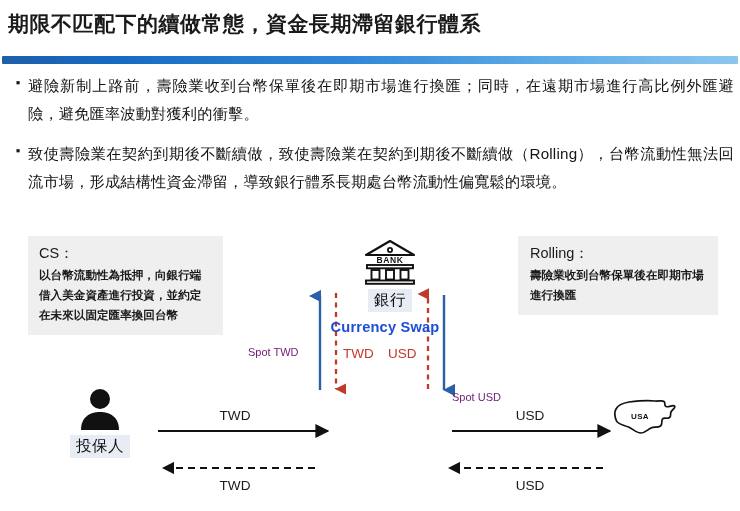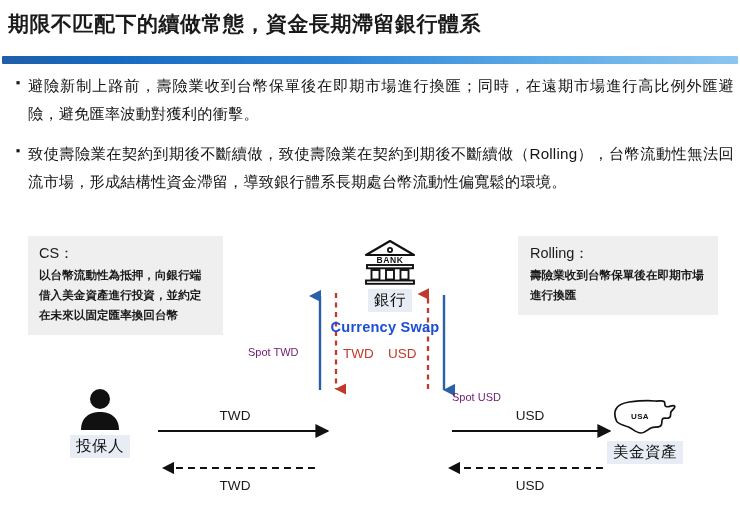--- a/index.html
+++ b/index.html
@@ -174,21 +174,20 @@
 
   <div class="node" id="node-usa">
     <svg class="node-icon" width="72" height="42" viewBox="0 0 72 42">
       <path d="M7 13 C9 9 14 7 20 6 C28 5 38 4 46 5 C50 5.4 53 4 55 5.5 C57 7 54.5 9.5 57 10.5
                C60 11.7 63.5 8.5 65.5 10 C67 11.2 63 14 62 16 C61 18 62.5 20 60.5 21.5
                C58 23.4 55 21 53.5 23 C52 25 54 28 51.5 30 C49 32 45 30.5 42 32
                C38.5 33.7 36 37 32 37 C27 37 24 33 19.5 31 C15 29 9 28.5 7.5 25
                C6 21.5 5 16.5 7 13 Z" fill="none" stroke="#111" stroke-width="1.7" stroke-linejoin="round"></path>
       <text x="31" y="22.5" font-family="'Liberation Sans',sans-serif" font-size="8" font-weight="700" fill="#111" text-anchor="middle" letter-spacing="0.3">USA</text>
     </svg>
-    <span class="node-label">美金資產</span>
   </div>
 
   <div class="swap-title">Currency Swap</div>
   <div class="cur-label" id="lbl-twd-mid">TWD</div>
   <div class="cur-label" id="lbl-usd-mid">USD</div>
   <div class="spot-label" id="lbl-spot-twd">Spot TWD</div>
   <div class="spot-label" id="lbl-spot-usd">Spot USD</div>
 
   <div class="flow-label" id="lbl-twd-top">TWD</div>
   <div class="flow-label" id="lbl-twd-bot">TWD</div>

